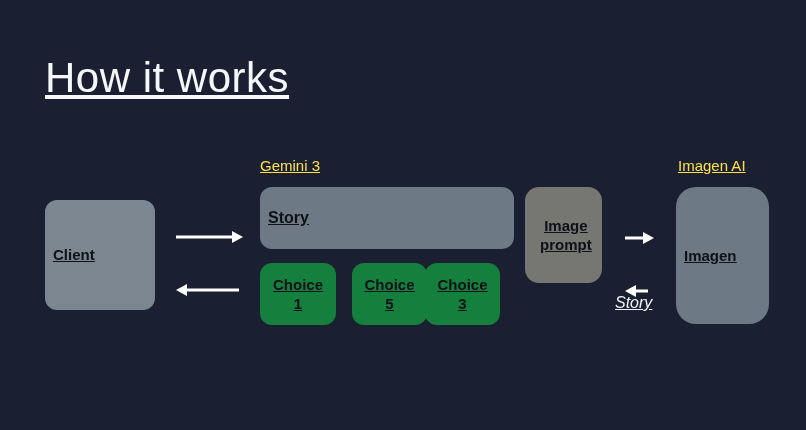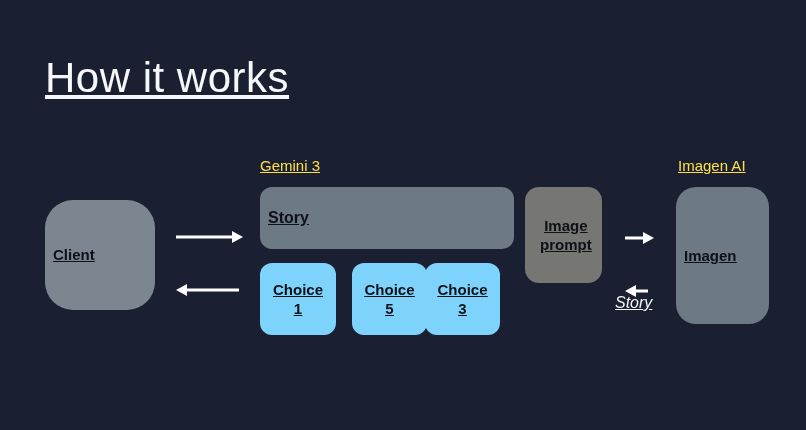--- a/index.html
+++ b/index.html
@@ -33,27 +33,27 @@
     display: flex;
     align-items: center;
     text-align: center;
     color: #0e1117;
     font-weight: bold;
     font-size: 15px;
     line-height: 1.3;
   }
   .node-client {
     left: 21px; top: 176px; width: 110px; height: 110px;
-    background: #7b8691; border-radius: 28px;
+    background: #7b8691; border-radius: 12px;
   }
   .node-story {
     left: 236px; top: 163px; width: 254px; height: 62px;
     background: #6d7984; border-radius: 12px; font-size: 16px;
   }
-  .node-choice { top: 239px; height: 72px; background: #7dd3fc; border-radius: 12px; }
+  .node-choice { top: 239px; height: 62px; background: #15803d; border-radius: 12px; }
   .node-choice1 { left: 236px; width: 76px; }
   .node-choice2 { left: 328px; width: 75px; }
   .node-choice3 { left: 401px; width: 75px; }
   .node-prompt {
     left: 501px; top: 163px; width: 77px; height: 96px;
     background: #767672; border-radius: 14px;
     padding: 0 7px;
   }
   .node-imagen {
     left: 652px; top: 163px; width: 93px; height: 137px;

